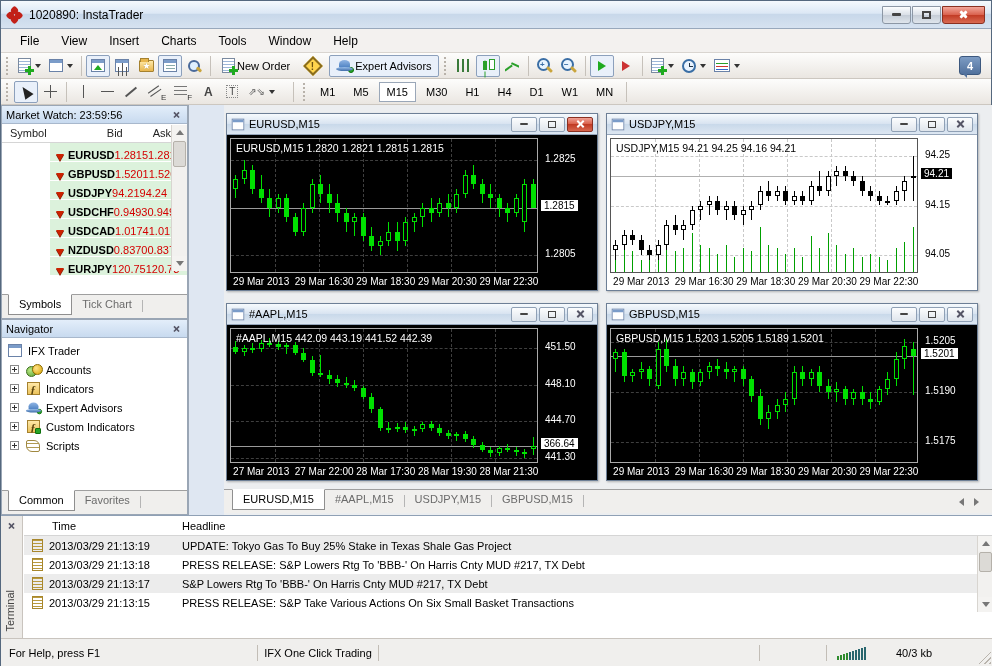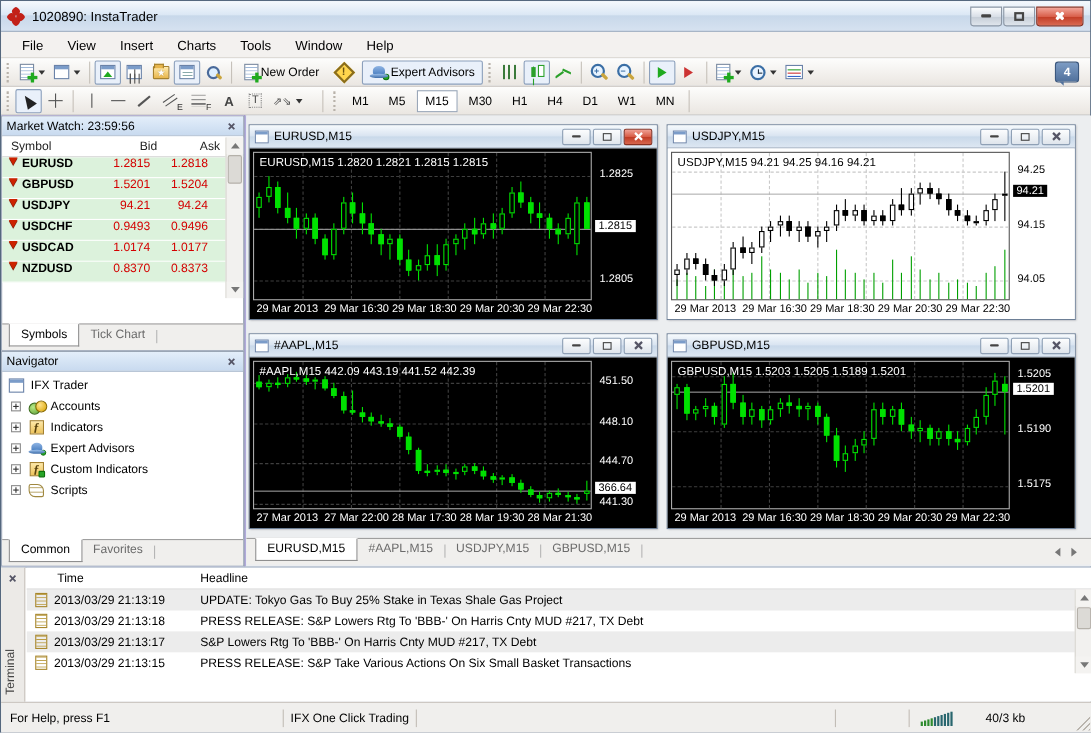--- a/index.html
+++ b/index.html
@@ -100,32 +100,32 @@
   .sub { font-size:8px; color:#333; align-self:flex-end; margin-left:-2px; }
   .d-fib { width:13px; height:11px; background:repeating-linear-gradient(#777 0 1px, transparent 1px 4px); background-size:4px 100%, 100% 100%; }
   .d-letter { font-size:12px; color:#444; font-weight:bold; }
   .d-tbox { border:1px dotted #888; padding:0 2px; font-size:10px; color:#444; }
   .d-arr { color:#555; font-size:10px; }
   .tf { padding:3px 7px; margin:0 1px; font-size:11px; border:1px solid transparent; }
   .tf.on { border-color:#9aa7b8; background:#fff; }
 
   
   #main { position:absolute; left:0; top:104px; width:992px; height:410px; }
-  #left { position:absolute; left:0; top:0; width:222px; height:410px; background:#6d28d9; border-right:1px solid #9aa6b5; }
+  #left { position:absolute; left:0; top:0; width:188px; height:410px; background:#fca5a5; border-right:1px solid #9aa6b5; }
   .panel { position:absolute; left:0; right:0; background:#fff; border:1px solid #9aa6b5; }
   .phead { height:18px; background:linear-gradient(#e3eefa,#c8daef); border-bottom:1px solid #a8b8cc; display:flex; align-items:center; padding:0 4px; font-size:11px; }
   .pclose { margin-left:auto; width:13px; height:13px; display:flex; align-items:center; justify-content:center; }
   #panel-mw { top:0; height:214px; }
   #panel-nav { top:214px; height:196px; }
 
   
   .mw-cols { display:flex; height:19px; border-bottom:1px solid #d5d5d5; align-items:center; background:#fff; padding-right:16px; }
   .mw-cols span { font-size:11px; color:#222; }
   .mw-rows { position:relative; height:146px; overflow:hidden; }
-  .mwrow { display:flex; align-items:flex-start; height:19px; background:#dcf2dc; border-bottom:1px solid #fff; padding-right:32px; }
+  .mwrow { display:flex; align-items:flex-end; height:19px; background:#dcf2dc; border-bottom:1px solid #fff; padding-right:32px;margin-left:48px; }
   .dn { width:0; height:0; border-left:4px solid transparent; border-right:4px solid transparent; border-top:7px solid #cc2200; margin:0 4px 0 6px; filter:drop-shadow(0 1px 0 #7a1500); }
   .mw-sym { width:70px; font-weight:bold; font-size:11px; }
   .mw-bid,.mw-ask { width:57px; text-align:right; color:#d40000; font-size:11px; }
   .c-sym { width:84px; padding-left:8px; } .c-bid { width:57px; text-align:right;} .c-ask { width:57px; text-align:right;}
   .vscroll { position:absolute; right:0; width:16px; background:#f2f1ef; border-left:1px solid #d8d5d0; }
   #mw-scroll { top:19px; height:146px; } 
   .sb-up,.sb-dn { position:absolute; left:0; right:0; height:15px; display:flex; align-items:center; justify-content:center; background:#f4f3f1; }
   .sb-up { top:0; } .sb-dn { bottom:0; }
   .sb-thumb { position:absolute; left:1px; right:1px; height:26px; background:#dcdad6; border:1px solid #b5b1aa; border-radius:2px; }
   .tri-u { width:0;height:0;border-left:4px solid transparent;border-right:4px solid transparent;border-bottom:5px solid #777; }
@@ -447,20 +447,26 @@
               <span class="dn"></span>
               <span class="mw-sym">USDCAD</span>
               <span class="mw-bid">1.0174</span>
               <span class="mw-ask">1.0177</span>
             </div>
             <div class="mwrow">
               <span class="dn"></span>
               <span class="mw-sym">NZDUSD</span>
               <span class="mw-bid">0.8370</span>
               <span class="mw-ask">0.8373</span>
+            </div>
+            <div class="mwrow">
+              <span class="dn"></span>
+              <span class="mw-sym">EURJPY</span>
+              <span class="mw-bid">120.75</span>
+              <span class="mw-ask">120.78</span>
             </div>
           </div>
         <div id="mw-scroll" class="vscroll">
           <span class="sb-up">
               <span class="tri-u"></span>
             </span>
           <span class="sb-thumb" style="top:16px;"></span>
           <span class="sb-dn">
               <span class="tri-d"></span>
             </span>

